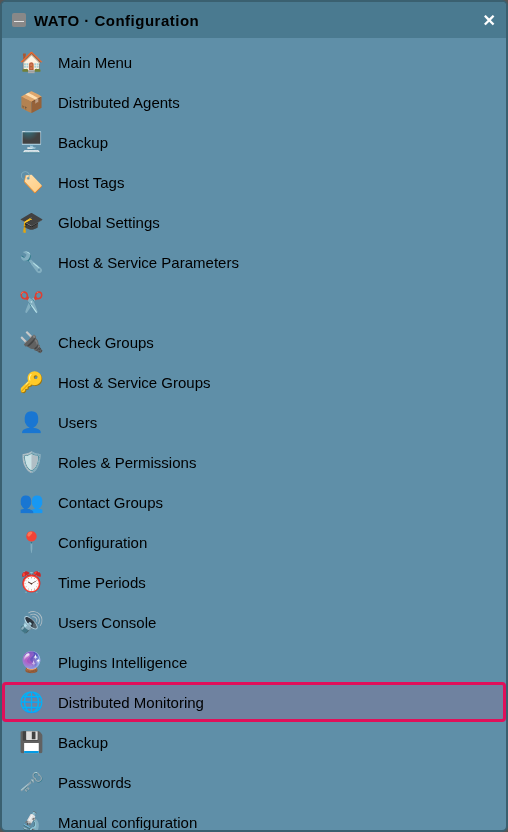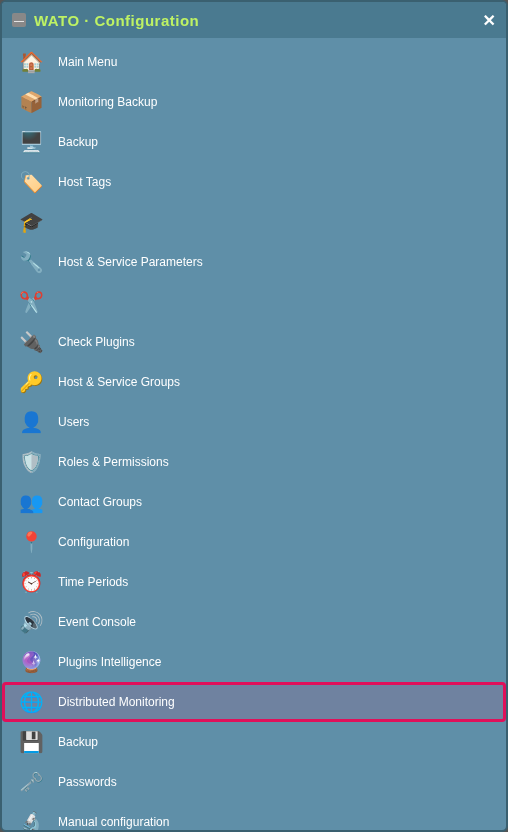--- a/index.html
+++ b/index.html
@@ -48,21 +48,21 @@
       border-radius: 2px;
       display: flex;
       align-items: center;
       justify-content: center;
       cursor: pointer;
       font-size: 10px;
       color: #fff;
     }
 
     .title-text {
-      color: #bef264;
+      color: #000000;
       font-size: 15px;
       font-weight: bold;
       letter-spacing: 0.5px;
     }
 
     .title-close {
       color: #fff;
       font-size: 16px;
       cursor: pointer;
       font-weight: bold;
@@ -107,22 +107,22 @@
       width: 28px;
       height: 28px;
       flex-shrink: 0;
       display: flex;
       align-items: center;
       justify-content: center;
       font-size: 20px;
     }
 
     .menu-label {
-      font-size: 12px;
-      color: #ffffff;
+      font-size: 15px;
+      color: #000000;
     }
   </style>
 </head>
 <body>
 
 <div class="window">
   <div class="title-bar">
     <div class="title-bar-left">
       <div class="title-minimize">
         <span>—</span>
@@ -132,43 +132,44 @@
     <span class="title-close">✕</span>
   </div>
 
   <div class="menu-list">
   <div class="menu-item">
         <span class="menu-icon">🏠</span>
         <span class="menu-label">Main Menu</span>
       </div>
       <div class="menu-item">
         <span class="menu-icon">📦</span>
-        <span class="menu-label">Monitoring Backup</span>
+        <span class="menu-label">Distributed Agents</span>
       </div>
       <div class="menu-item">
         <span class="menu-icon">🖥️</span>
         <span class="menu-label">Backup</span>
       </div>
       <div class="menu-item">
         <span class="menu-icon">🏷️</span>
         <span class="menu-label">Host Tags</span>
       </div>
       <div class="menu-item">
         <span class="menu-icon">🎓</span>
+        <span class="menu-label">Global Settings</span>
       </div>
       <div class="menu-item">
         <span class="menu-icon">🔧</span>
         <span class="menu-label">Host &amp; Service Parameters</span>
       </div>
       <div class="menu-item">
         <span class="menu-icon">✂️</span>
       </div>
       <div class="menu-item">
         <span class="menu-icon">🔌</span>
-        <span class="menu-label">Check Plugins</span>
+        <span class="menu-label">Check Groups</span>
       </div>
       <div class="menu-item">
         <span class="menu-icon">🔑</span>
         <span class="menu-label">Host &amp; Service Groups</span>
       </div>
       <div class="menu-item">
         <span class="menu-icon">👤</span>
         <span class="menu-label">Users</span>
       </div>
       <div class="menu-item">
@@ -182,21 +183,21 @@
       <div class="menu-item">
         <span class="menu-icon">📍</span>
         <span class="menu-label">Configuration</span>
       </div>
       <div class="menu-item">
         <span class="menu-icon">⏰</span>
         <span class="menu-label">Time Periods</span>
       </div>
       <div class="menu-item">
         <span class="menu-icon">🔊</span>
-        <span class="menu-label">Event Console</span>
+        <span class="menu-label">Users Console</span>
       </div>
       <div class="menu-item">
         <span class="menu-icon">🔮</span>
         <span class="menu-label">Plugins Intelligence</span>
       </div>
       <div class="menu-item highlighted">
         <span class="menu-icon">🌐</span>
         <span class="menu-label">Distributed Monitoring</span>
       </div>
       <div class="menu-item">

